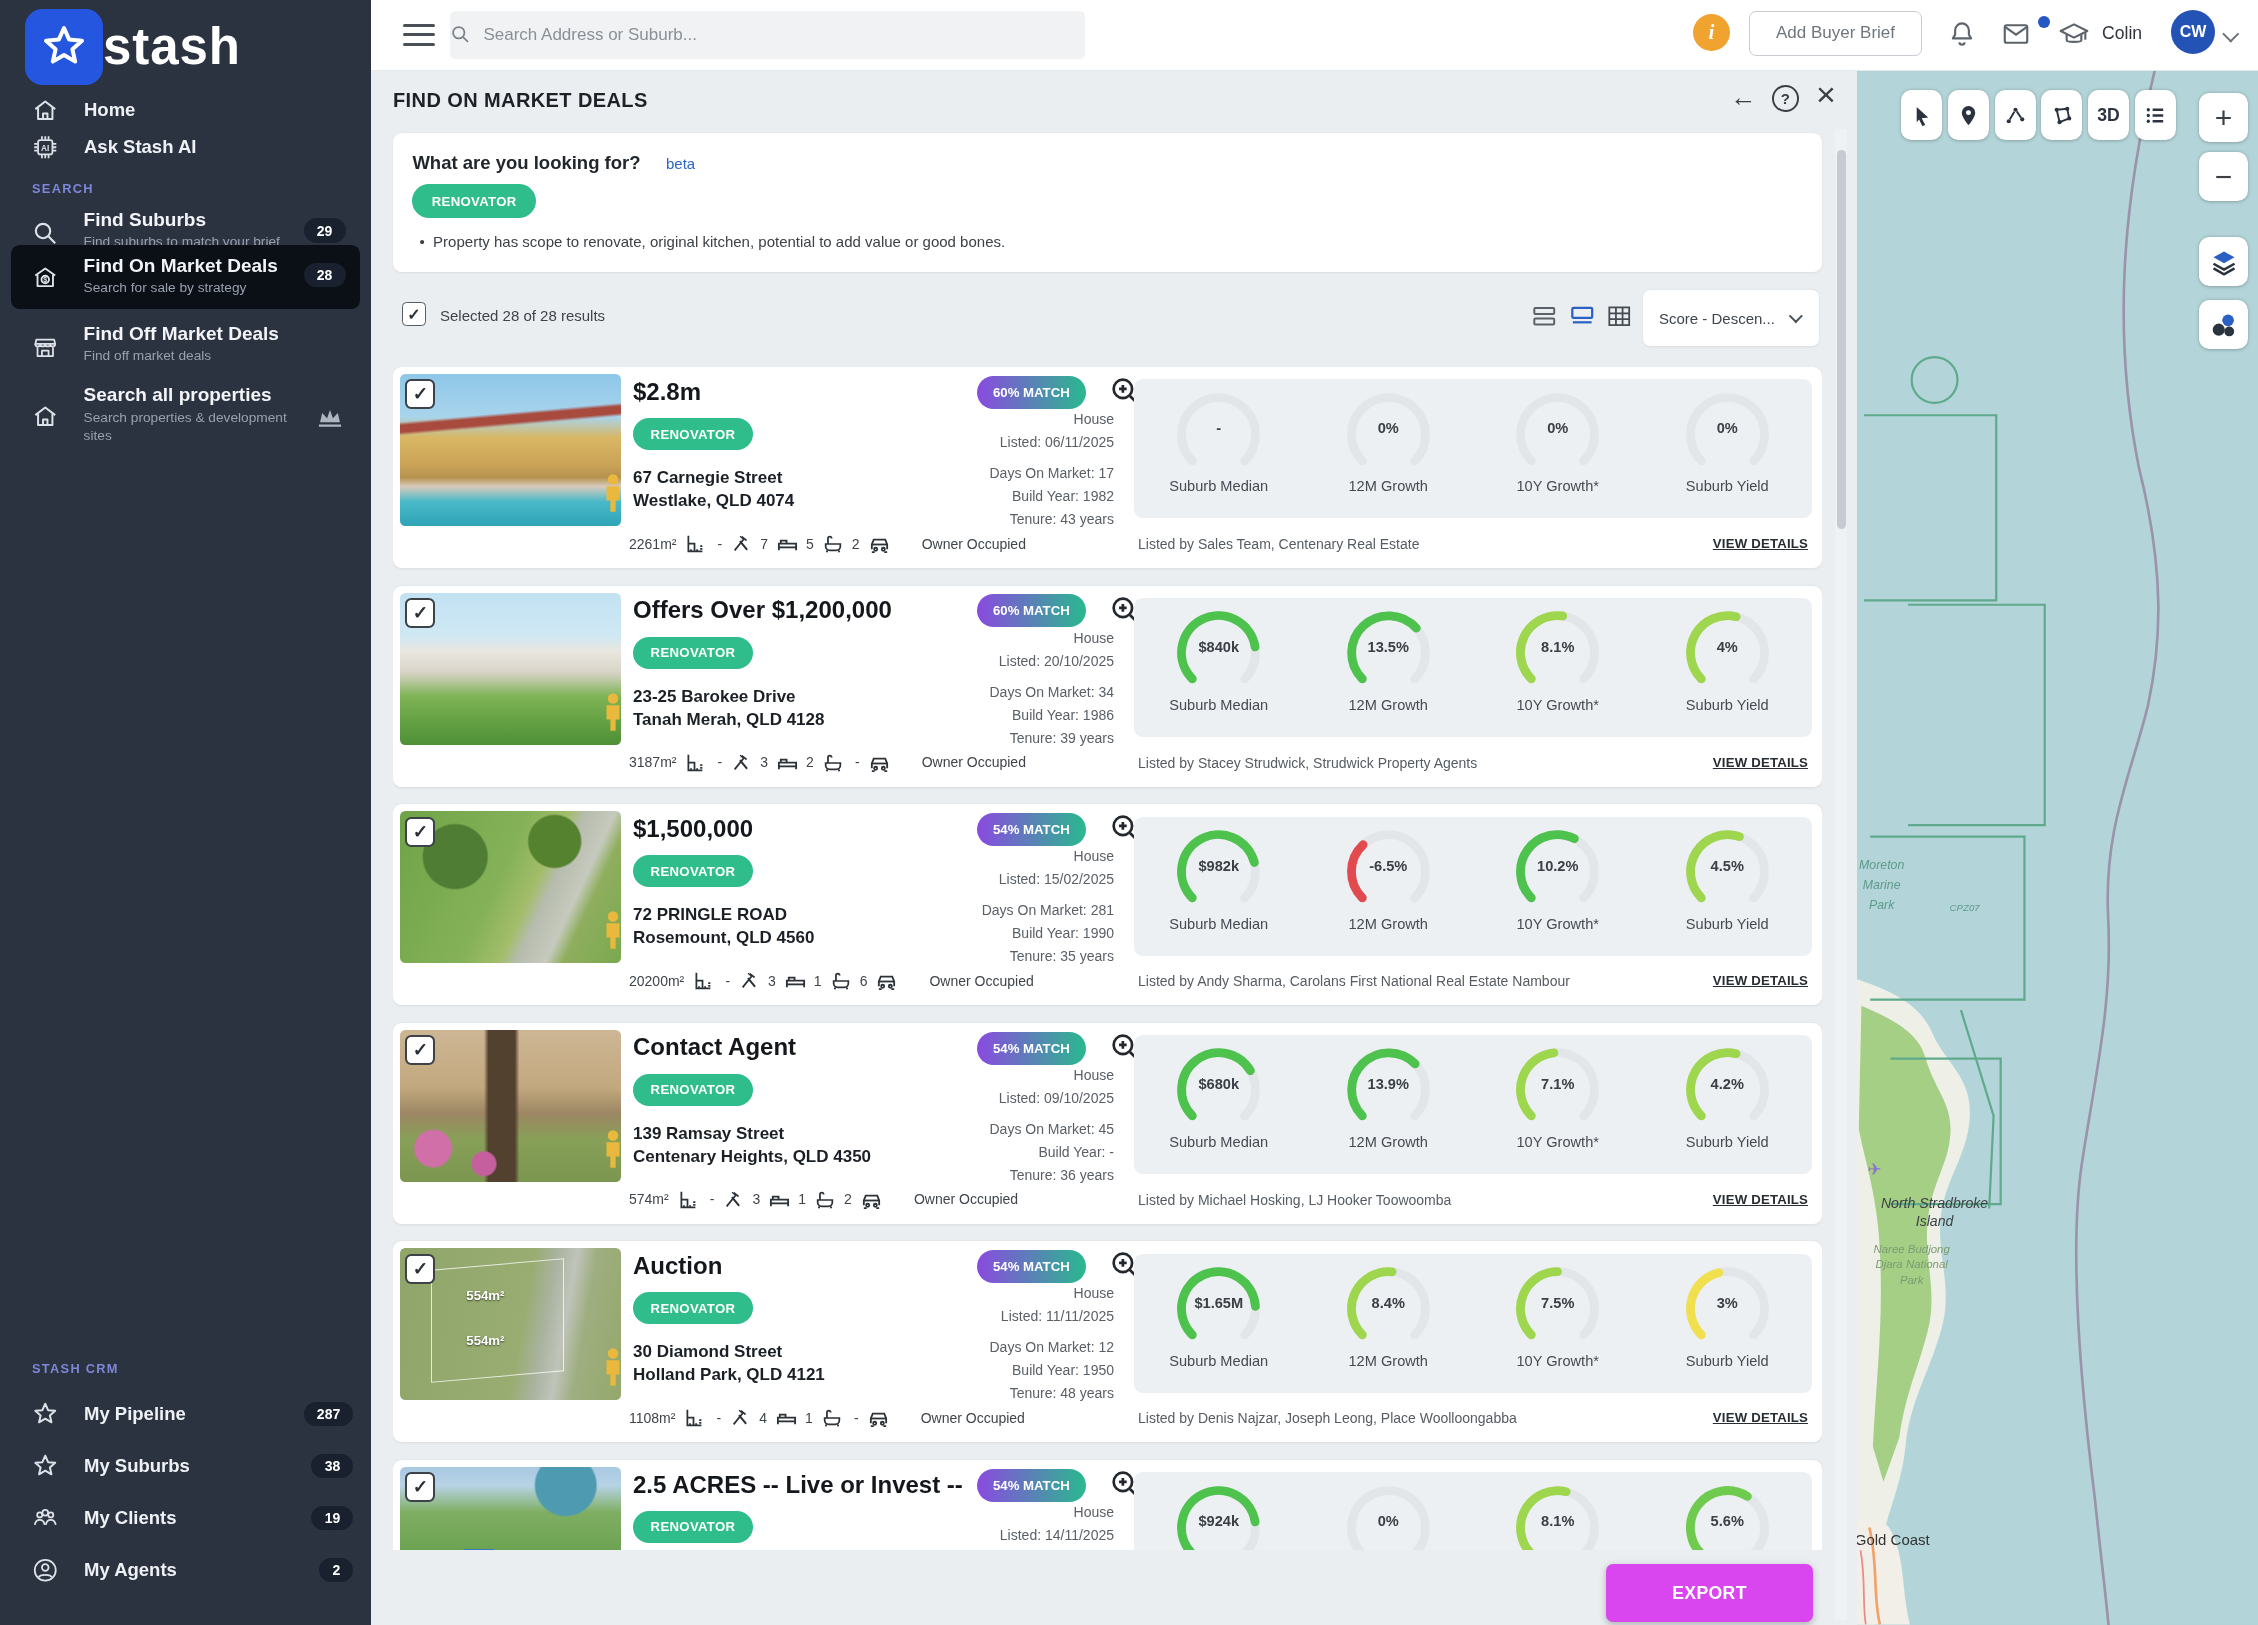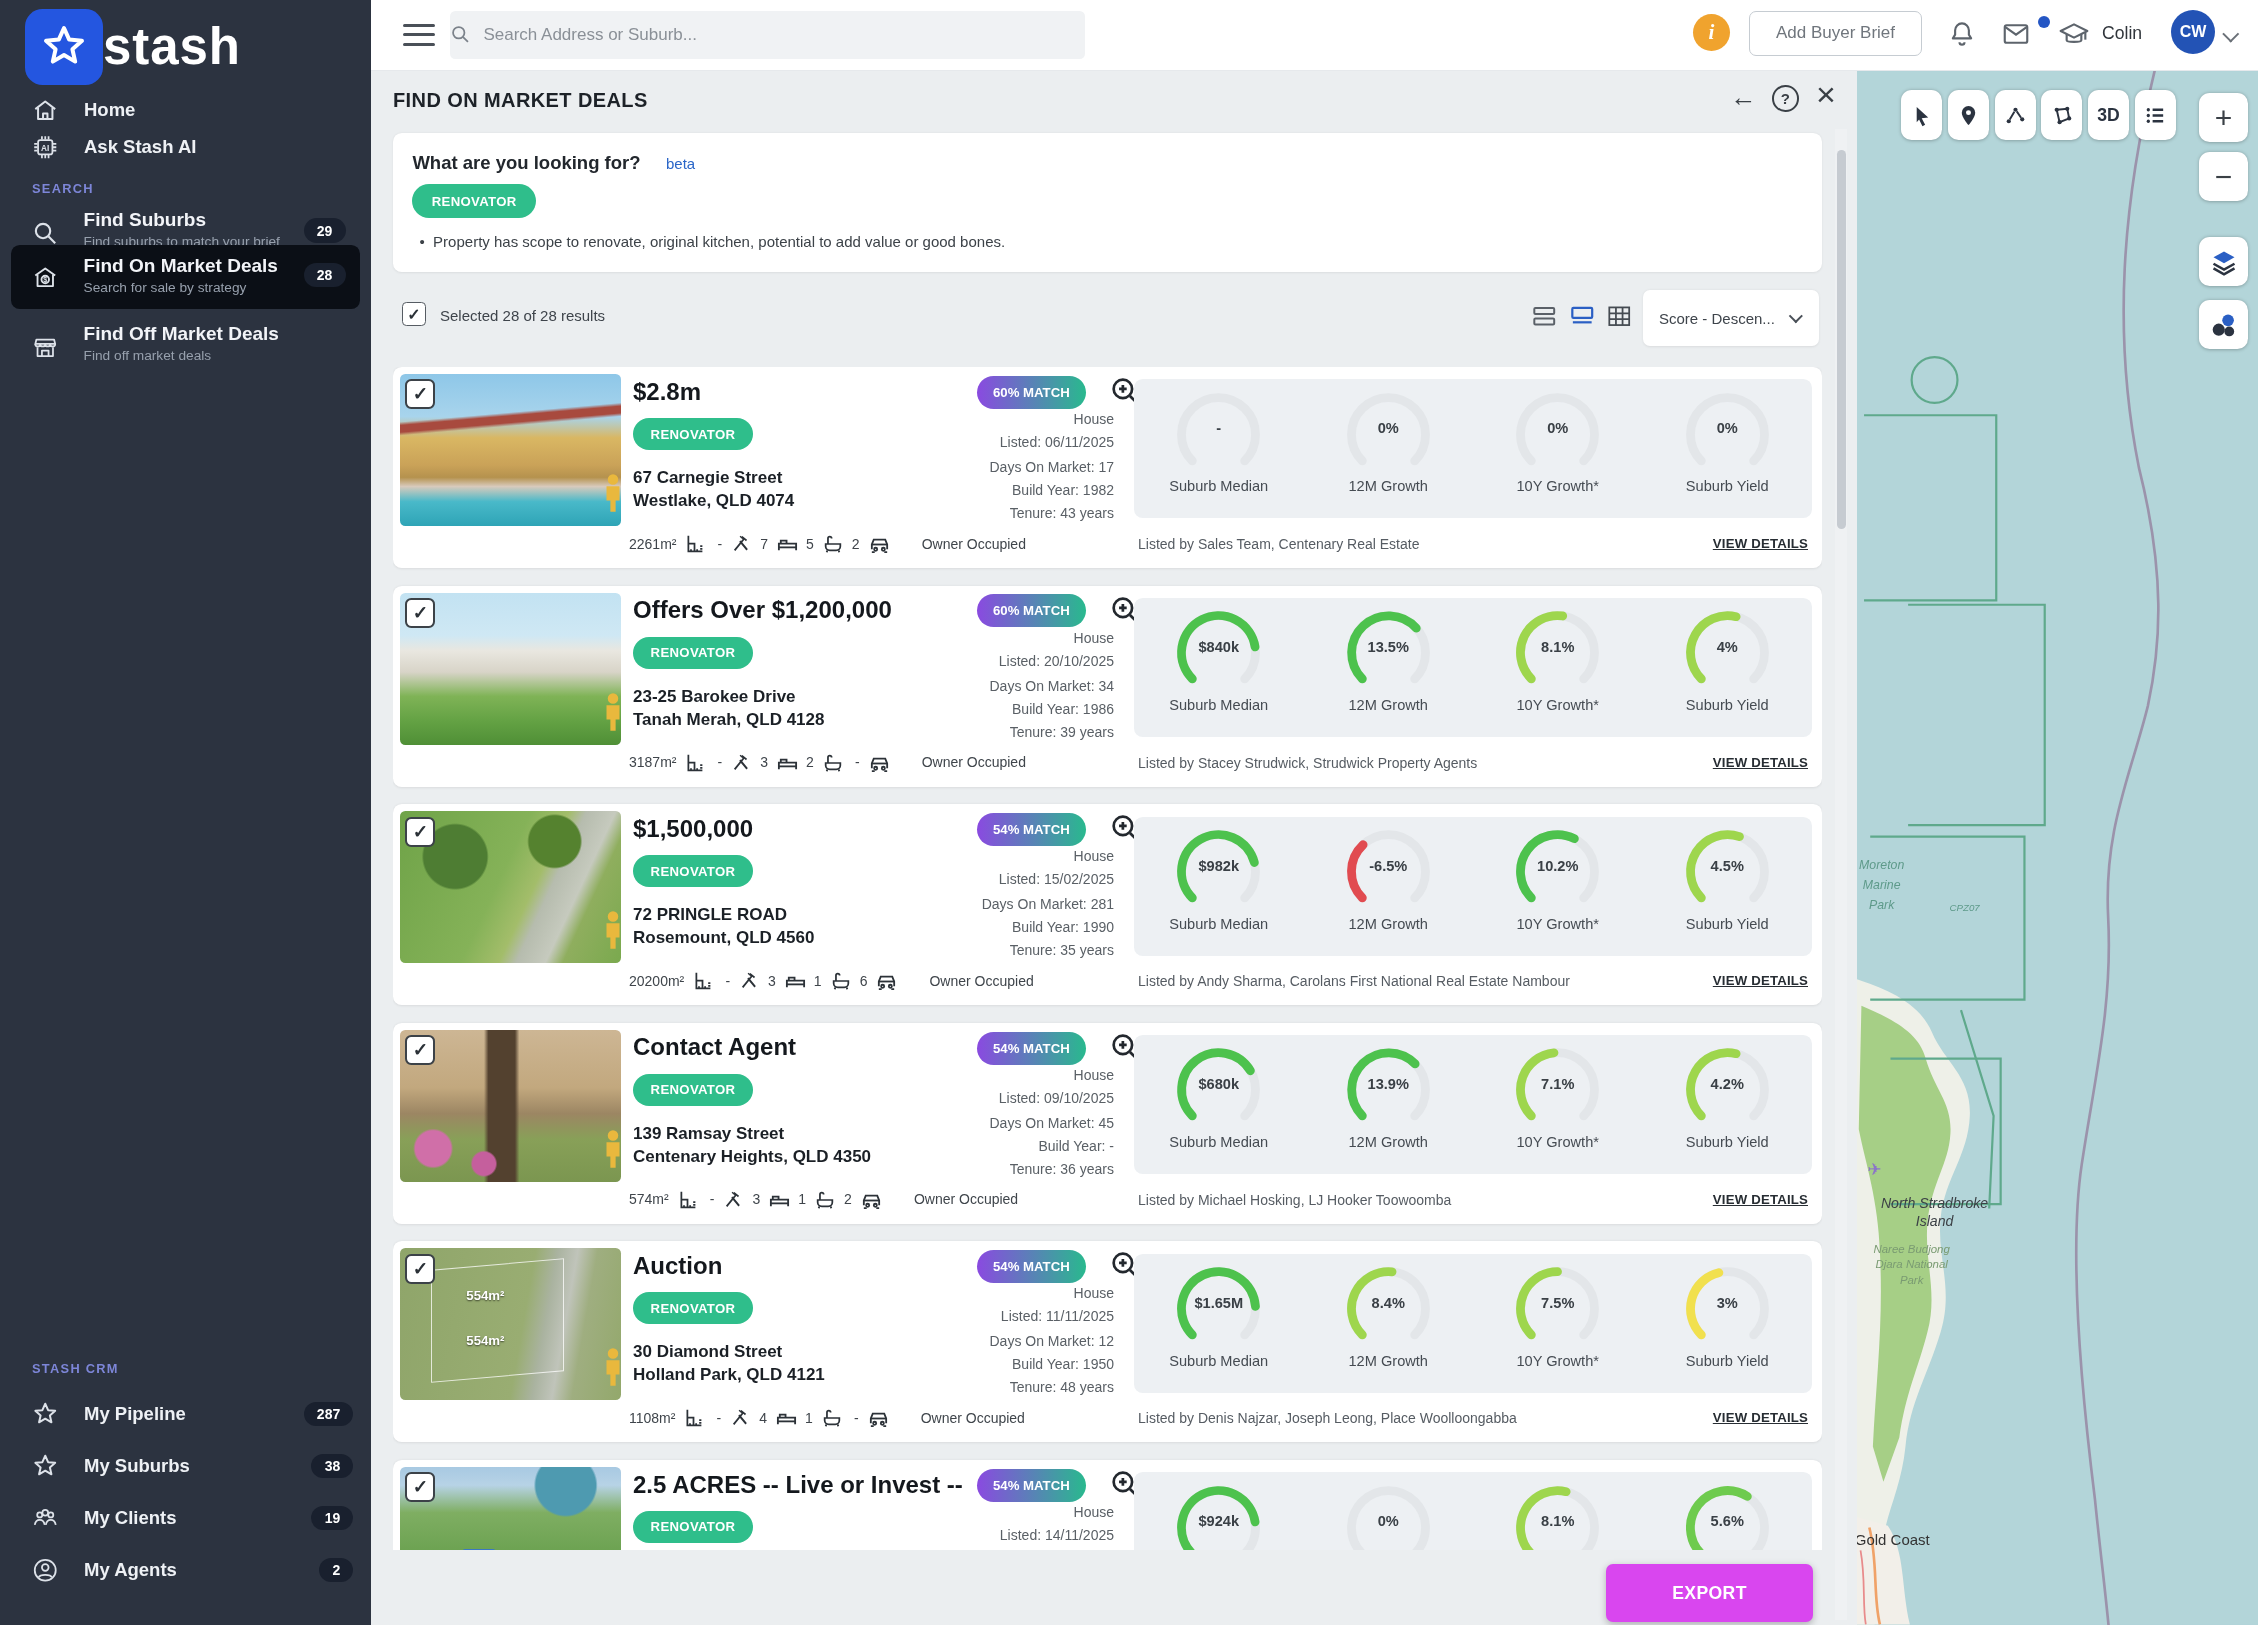--- a/index.html
+++ b/index.html
@@ -117,21 +117,21 @@
                font-size:14px; color:#3f454b; }
   .am-icon { width:21px; height:21px; color:#2c3238; }
   .am-num { min-width:8.8px; text-align:right; }
   .occupancy { margin-left:25px; color:#3f454b; }
   .match-badge { position:absolute; left:584px; top:8.8px; height:33px; padding:0 16px; border-radius:17px;
                  background:linear-gradient(90deg,#8a4ae0,#29b98e); color:#fff; font-size:13.2px; font-weight:bold;
                  display:flex; align-items:center; }
   .zoom-btn { position:absolute; left:715px; top:7px; width:34px; height:34px; color:#23282e; cursor:pointer; }
   .meta { position:absolute; left:476px; top:41px; width:245px; text-align:right; font-size:14px;
           color:#5a6066; line-height:23px; }
-  .meta-gap { margin-top:2px; }
+  .meta-gap { margin-top:8px; }
   .gauges { position:absolute; left:741px; top:12.4px; width:678px; height:139px; background:#edf0f3;
             border-radius:8.8px; display:flex; }
   .gauge { flex:1; position:relative; display:flex; flex-direction:column; align-items:center; }
   .gauge-svg { margin-top:5.3px; }
   .gauge-track { stroke:#e3e6e9; fill:none; stroke-width:10; stroke-linecap:round; }
   .gauge-val { fill:none; stroke-width:10; stroke-linecap:round; }
   .gauge-value { position:absolute; top:41px; width:100%; text-align:center; font-size:14.6px; font-weight:bold; color:#3a4046; }
   .gauge-label { position:absolute; top:99px; width:100%; text-align:center; font-size:14.6px; color:#454b52; }
   .listed-by { position:absolute; left:745px; top:169px; font-size:14px; color:#565c63; }
   .view-details { position:absolute; right:14px; top:169px; font-size:13.2px; font-weight:bold; color:#272d33;
@@ -226,20 +226,37 @@
           <path d="M4 5h16l1 4H3z"></path>
           <path d="M3 9a2.2 2.2 0 0 0 4.5 0A2.2 2.2 0 0 0 12 9a2.2 2.2 0 0 0 4.5 0A2.2 2.2 0 0 0 21 9"></path>
           <path d="M5 12v8h14v-8"></path>
           <path d="M9 20v-5h6v5"></path>
         </svg>
     </span>
     <span class="big-title" style="top:4.4px;">Find Off Market Deals</span>
     <span class="big-sub" style="top:29px;">Find off market deals</span>
   </div>
 
+  <div class="big-item" style="top:378px; height:74px;">
+    <span class="nav-icon" style="top:25px;">
+      <svg viewBox="0 0 24 24" width="26.5" height="26.5" fill="none" stroke="currentColor" stroke-width="1.8" stroke-linejoin="round">
+          <path d="M3 11L12 4l9 7"></path>
+          <path d="M5.5 9.8V20h13V9.8"></path>
+          <path d="M10 20v-5h4v5"></path>
+        </svg>
+    </span>
+    <span class="big-title" style="top:6.2px;">Search all properties</span>
+    <span class="big-sub" style="top:32px;">Search properties &amp; development</span>
+    <span class="big-sub" style="top:50px;">sites</span>
+    <span class="crown" style="right:16px; top:25px;">
+      <svg viewBox="0 0 24 24" width="28" height="28" fill="currentColor">
+          <path d="M2.5 18.5h19v1.8h-19zM3.5 16.5l1.8-8 4.2 4.6L12 6l2.5 7.1 4.2-4.6 1.8 8z"></path>
+        </svg>
+    </span>
+  </div>
 
   <span class="section-label" style="top:1361px;">STASH CRM</span>
 
   <div class="nav-item" style="top:1391px;">
     <span class="nav-icon">
       <svg viewBox="0 0 24 24" width="26.5" height="26.5" fill="none" stroke="currentColor" stroke-width="1.8" stroke-linejoin="round">
           <path d="M12 2.5l2.6 5.8 6.4.6-4.8 4.2 1.4 6.2-5.6-3.3-5.6 3.3 1.4-6.2L3 8.9l6.4-.6z"></path>
         </svg>
     </span>
     <span class="nav-label">My Pipeline</span>

